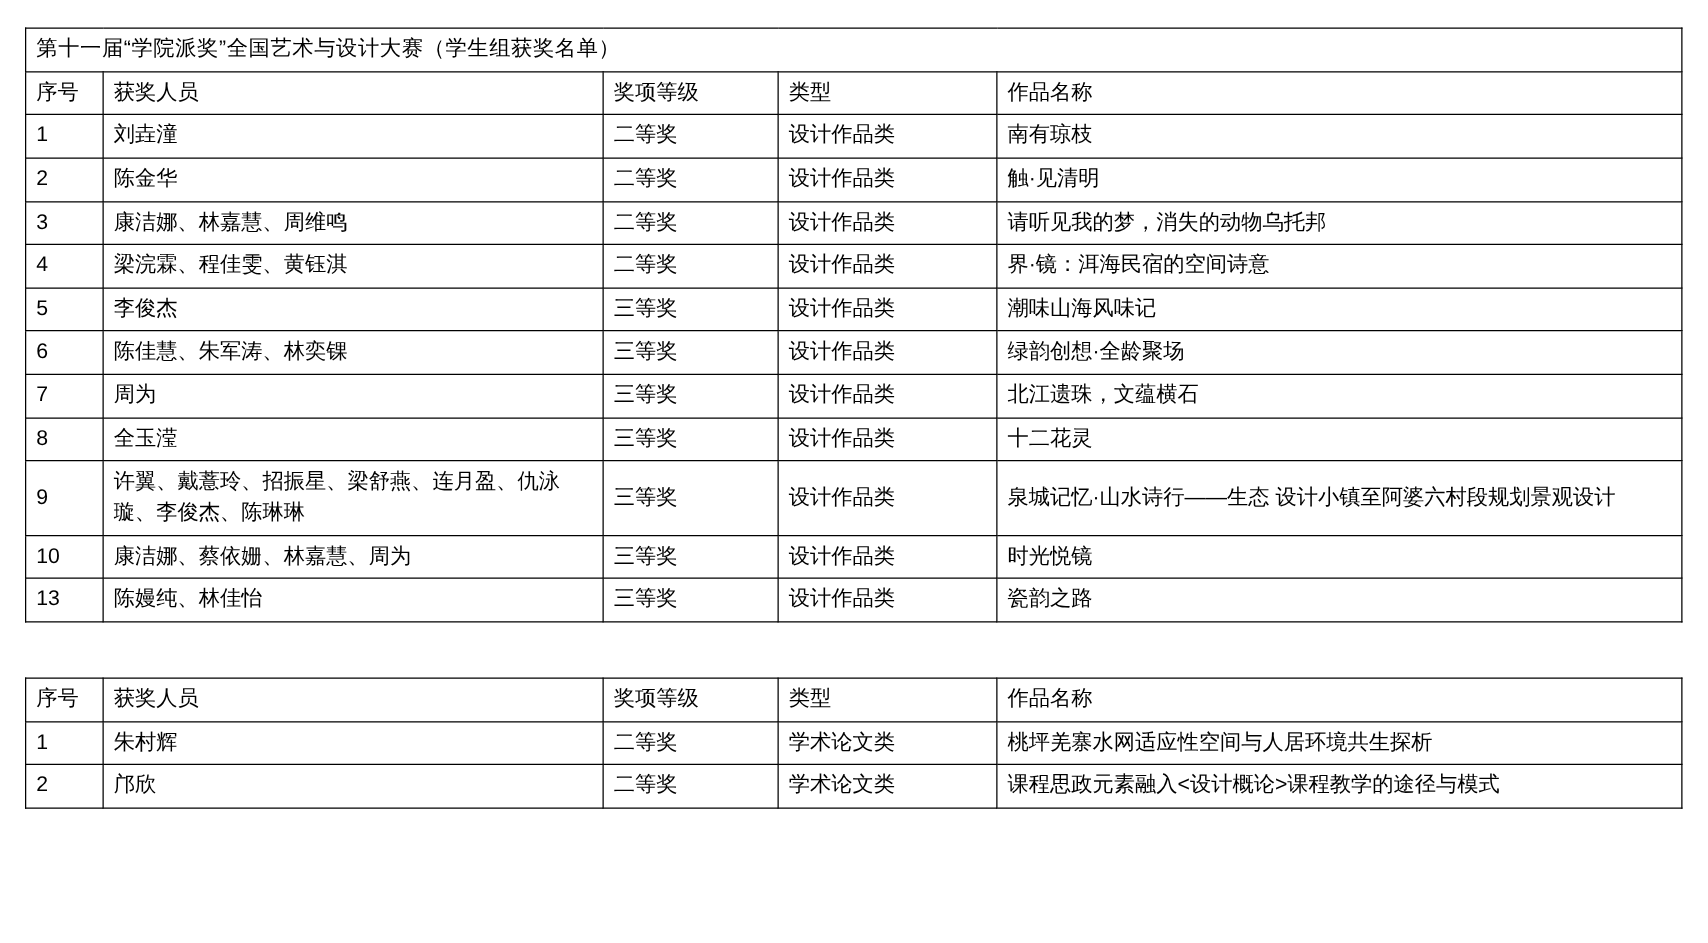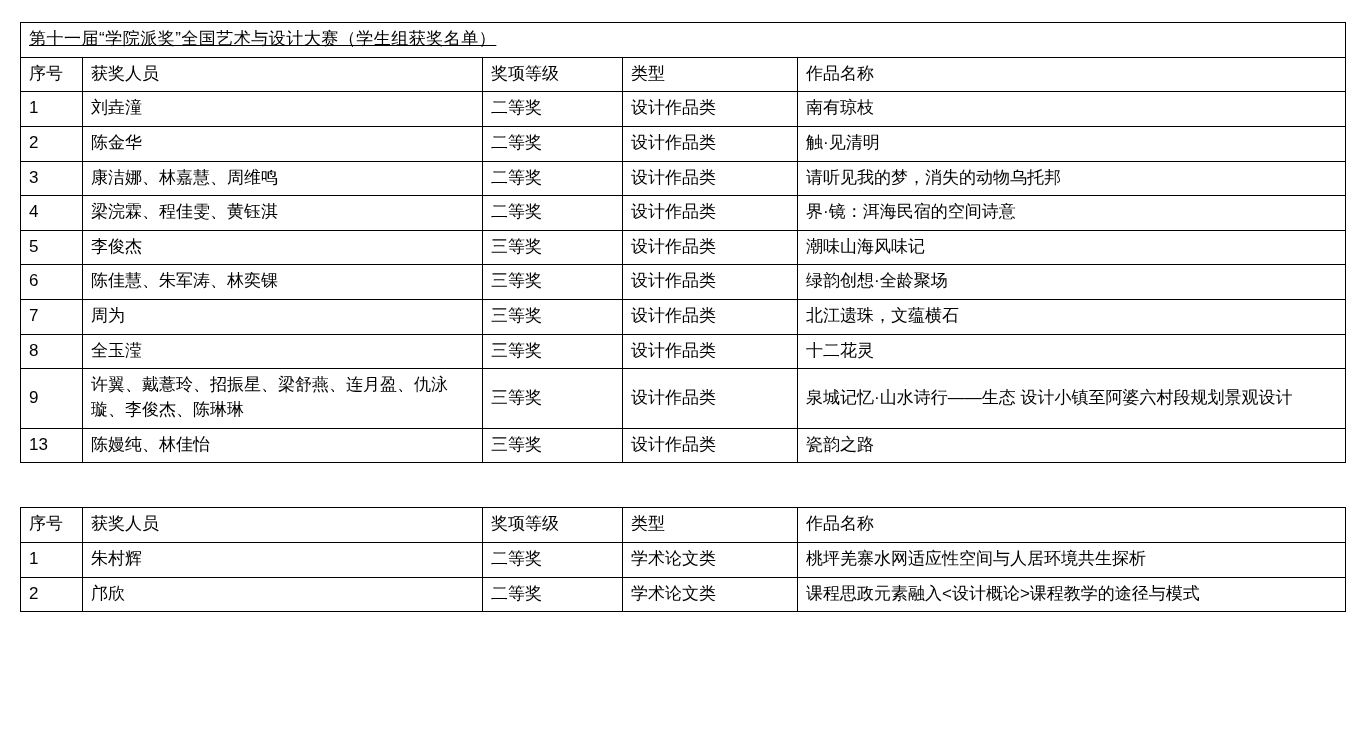--- a/index.html
+++ b/index.html
@@ -36,21 +36,20 @@
     vertical-align: middle;
     font-weight: normal;
     text-align: left;
   }
   .tbl-title {
     text-align: center;
     font-weight: bold;
     font-size: 18px;
     padding: 7px 8px 8px 8px;
     letter-spacing: 0.5px;
-    text-decoration: underline;
   }
   .col-no    { width: 62px; }
   .col-name  { width: 400px; }
   .col-level { width: 140px; }
   .col-type  { width: 175px; }
   .col-work  { width: auto; }
 
   td.c-no { padding-left: 10px; }
   td.c-name { padding-left: 14px; }
   td.c-level { padding-left: 10px; }
@@ -144,20 +143,27 @@
         <td class="c-level">三等奖</td>
         <td class="c-type">设计作品类</td>
         <td class="c-work">十二花灵</td>
       </tr>
       <tr>
         <td class="c-no">9</td>
         <td class="c-name">许翼、戴薏玲、招振星、梁舒燕、连月盈、仇泳璇、李俊杰、陈琳琳</td>
         <td class="c-level">三等奖</td>
         <td class="c-type">设计作品类</td>
         <td class="c-work">泉城记忆·山水诗行——生态 设计小镇至阿婆六村段规划景观设计</td>
+      </tr>
+      <tr>
+        <td class="c-no">10</td>
+        <td class="c-name">康洁娜、蔡依姗、林嘉慧、周为</td>
+        <td class="c-level">三等奖</td>
+        <td class="c-type">设计作品类</td>
+        <td class="c-work indent-work">时光悦镜</td>
       </tr>
       <tr>
         <td class="c-no">13</td>
         <td class="c-name">陈嫚纯、林佳怡</td>
         <td class="c-level">三等奖</td>
         <td class="c-type">设计作品类</td>
         <td class="c-work">瓷韵之路</td>
       </tr>
     </tbody>
   </table>

